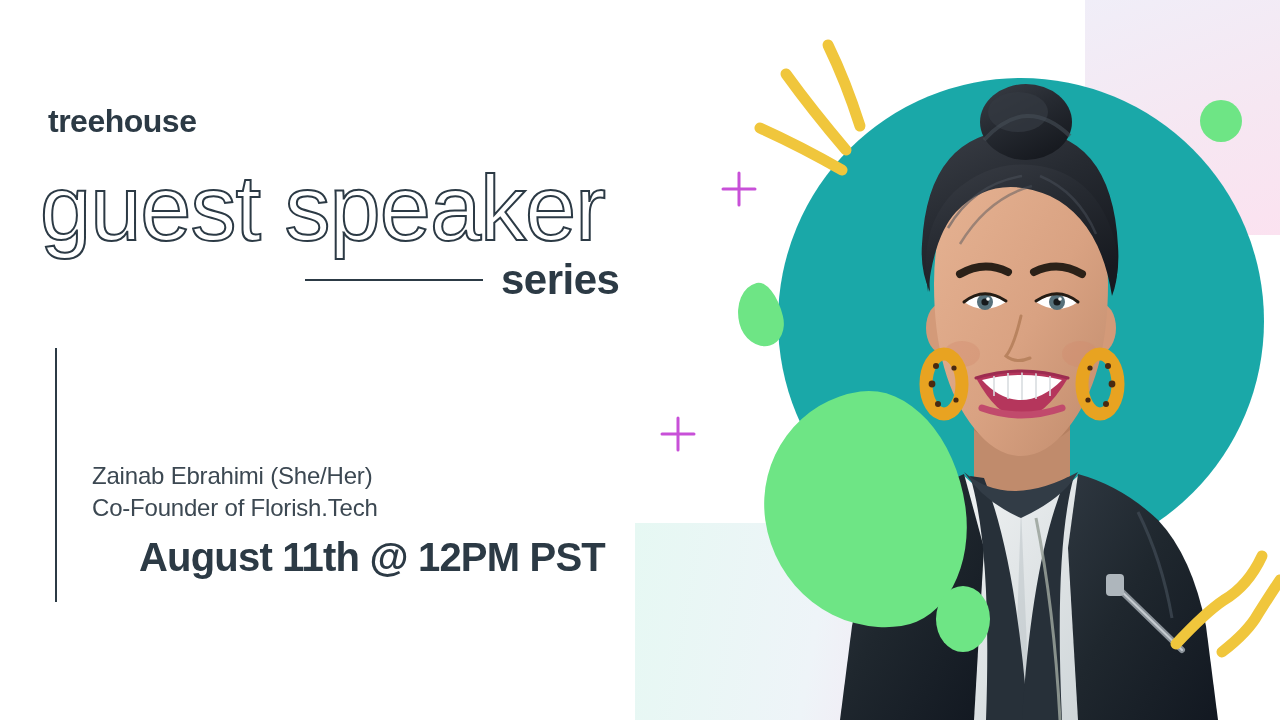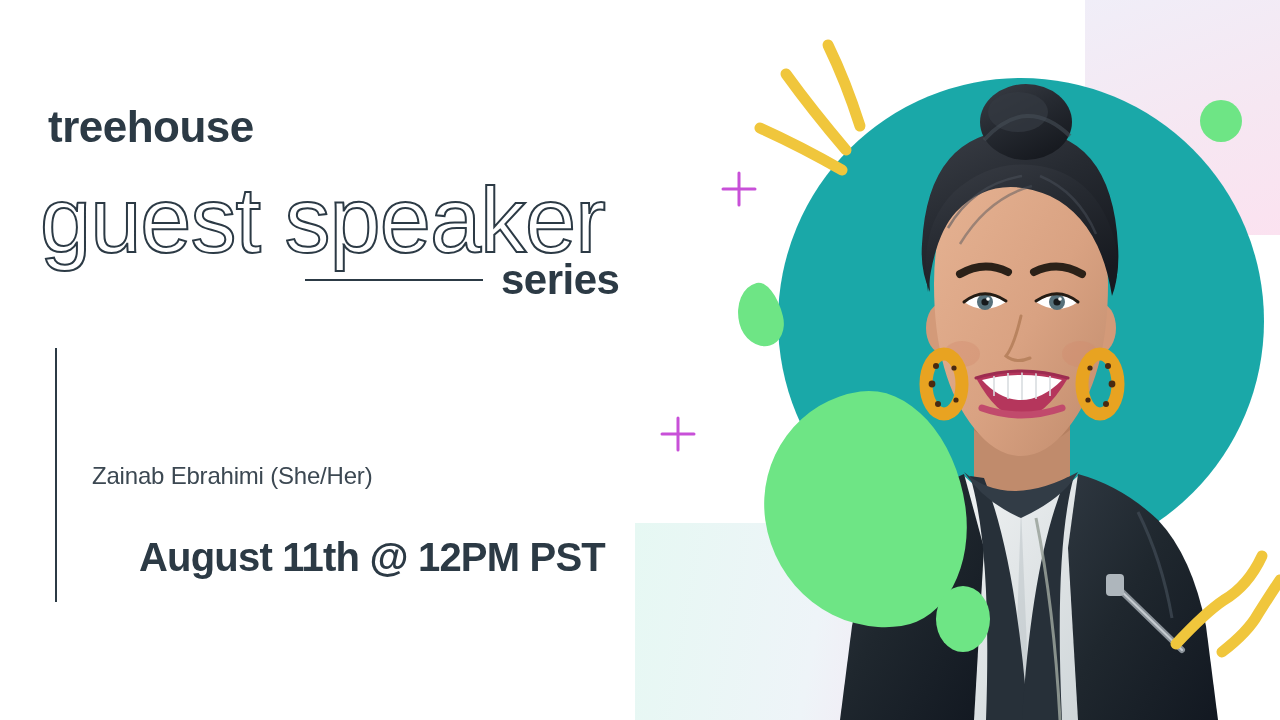--- a/index.html
+++ b/index.html
@@ -74,25 +74,25 @@
 
   
   .deco-svg {
     position:absolute; left:0; top:0; width:1280px; height:720px;
     pointer-events:none;
   }
 
   
   .brand-word {
     position:absolute; left:48px; top:105px;
-    font-size:44px; font-weight:700; letter-spacing:-0.5px;
+    font-size:32px; font-weight:700; letter-spacing:-0.5px;
     color:#2c3a45; line-height:1;
   }
   .headline-outline {
-    position:absolute; left:40px; top:172px;
+    position:absolute; left:40px; top:160px;
     font-size:92px; font-weight:400; letter-spacing:-1px;
     line-height:1.05; color:transparent;
     -webkit-text-stroke:2px #2c3a45;
     white-space:nowrap;
   }
   .series-row {
     position:absolute; left:305px; top:252px;
     width:325px; height:56px;
     display:flex; align-items:center; gap:18px;
   }
@@ -280,15 +280,16 @@
   <div class="headline-outline">guest speaker</div>
 
   <div class="series-row">
     <span class="series-rule"></span>
     <span class="series-word">series</span>
   </div>
 
   <div class="vrule"></div>
 
   <div class="speaker-name">Zainab Ebrahimi (She/Her)</div>
+  <div class="speaker-role">Co-Founder of Florish.Tech</div>
   <div class="event-datetime">August 11th @ 12PM PST</div>
 
 </div>
 
 </body></html>

